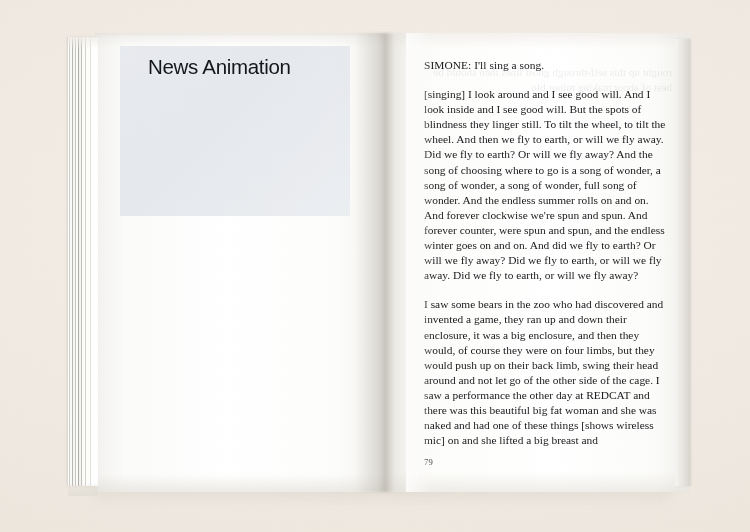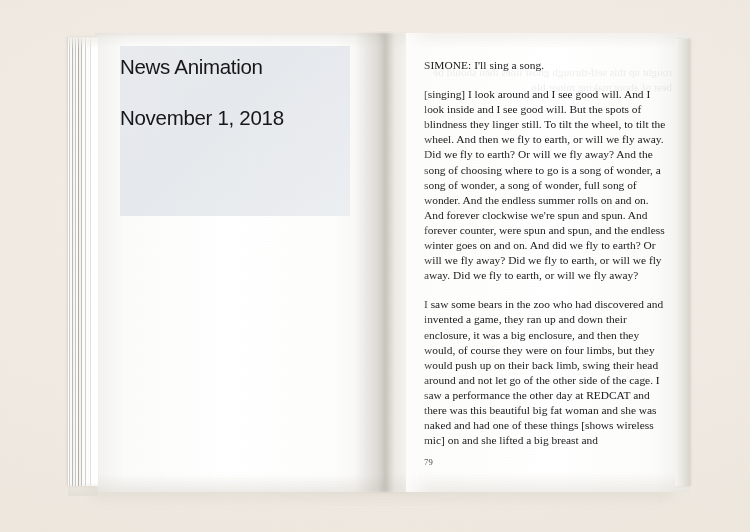--- a/index.html
+++ b/index.html
@@ -102,20 +102,21 @@
     position:absolute;
     left:52px;top:24px;
     width:250px;
     color:#15161a;
   }
   .title-line{
     font-size:20.5px;
     letter-spacing:-.015em;
     line-height:1.02;
     font-weight:400;
+    margin-left:28px;
   }
   .title-gap{height:26px;}
   .addr-line{
     font-size:20.5px;
     letter-spacing:-.015em;
     line-height:1.32;
     font-weight:400;
   }
 
   
@@ -227,21 +228,20 @@
 
     <div class="fore-edge">
       <div class="fore-edge-cap"></div>
     </div>
 
     <div class="tint-block"></div>
 
     <div class="left-text">
       <div class="title-line">News Animation</div>
       <div class="title-gap"></div>
-      <div class="addr-line">November 1, 2018</div>
     </div>
 
     <div class="page-right">
 
       <div class="showthrough">
         <p>rought up this self-through ghost lines then should be best of about making minor blo</p>
       </div>
 
       <div class="right-text">
         <p class="speaker">SIMONE: I'll sing a song.</p>

